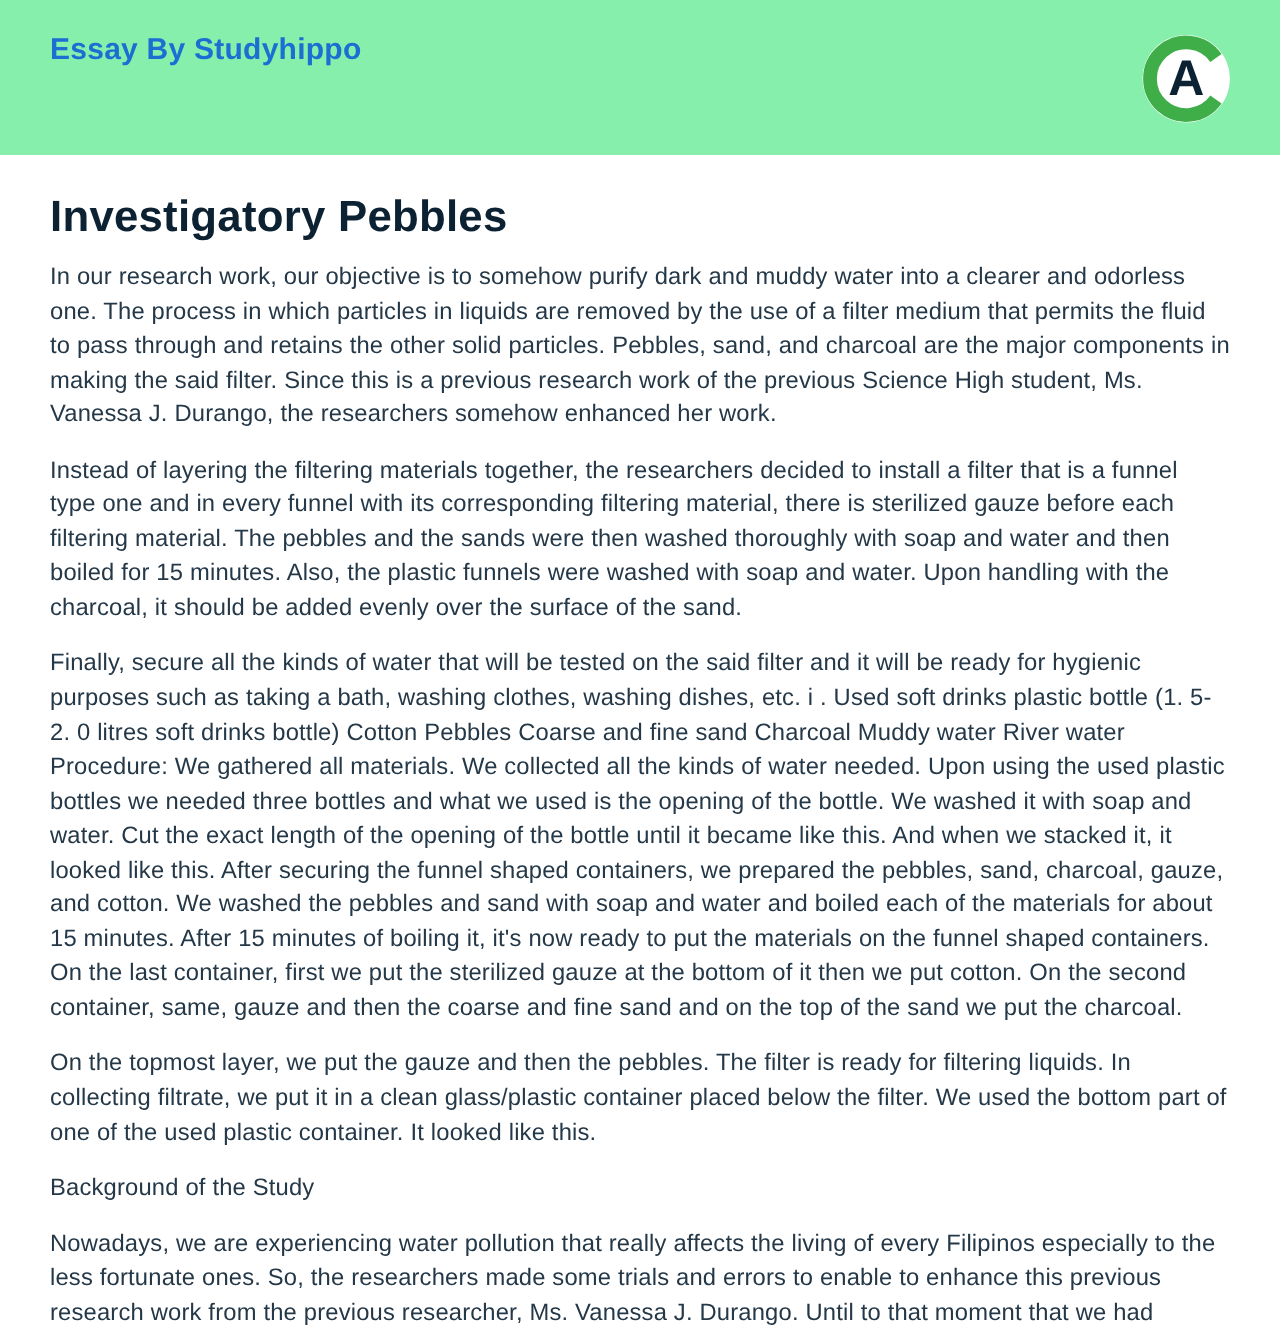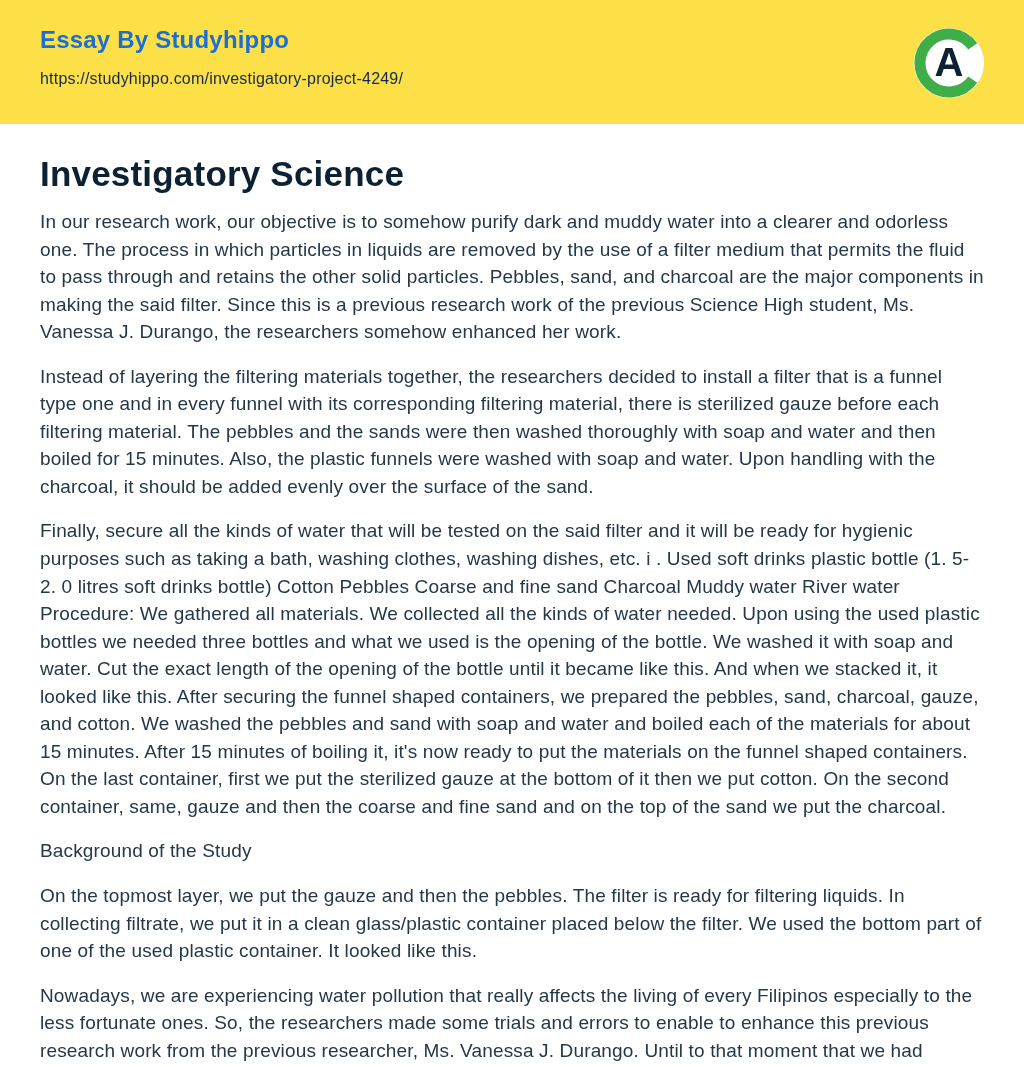--- a/index.html
+++ b/index.html
@@ -6,21 +6,21 @@
   html, body {
     width: 1024px;
     background: #ffffff;
     font-family: "Liberation Sans", sans-serif;
   }
   body {
     min-height: 1067px;
     position: relative;
   }
   .page-header {
-    background: #fde047;
+    background: #86efac;
     width: 100%;
     padding: 26px 26px 24px 40px;
     display: flex;
     justify-content: space-between;
     align-items: flex-start;
   }
   .header-text h2 {
     color: #1b6fd2;
     font-size: 24px;
     font-weight: 700;
@@ -56,33 +56,32 @@
     letter-spacing: 0.15px;
     margin-bottom: 17px;
   }
 </style>
 </head>
 <body>
 
 <header class="page-header">
   <div class="header-text">
     <h2>Essay By Studyhippo</h2>
-    <a href="#">https://studyhippo.com/investigatory-project-4249/</a>
   </div>
   <div class="logo">
     <svg width="74" height="74" viewBox="0 0 74 74">
       <circle cx="37" cy="37" r="35" fill="#ffffff"></circle>
       <path d="M 60.75 20.37 A 29 29 0 1 0 60.75 53.63" fill="none" stroke="#3fae49" stroke-width="11" stroke-linecap="butt"></path>
       <text x="37" y="50" text-anchor="middle" font-family="Liberation Sans, sans-serif" font-size="40" font-weight="800" fill="#0c2233">A</text>
     </svg>
   </div>
 </header>
 
 <main>
-  <h1 class="article-title">Investigatory Science</h1>
+  <h1 class="article-title">Investigatory Pebbles</h1>
   <p class="article-paragraph">In our research work, our objective is to somehow purify dark and muddy water into a clearer and odorless one. The process in which particles in liquids are removed by the use of a filter medium that permits the fluid to pass through and retains the other solid particles. Pebbles, sand, and charcoal are the major components in making the said filter. Since this is a previous research work of the previous Science High student, Ms. Vanessa J. Durango, the researchers somehow enhanced her work.</p>
   <p class="article-paragraph">Instead of layering the filtering materials together, the researchers decided to install a filter that is a funnel type one and in every funnel with its corresponding filtering material, there is sterilized gauze before each filtering material. The pebbles and the sands were then washed thoroughly with soap and water and then boiled for 15 minutes. Also, the plastic funnels were washed with soap and water. Upon handling with the charcoal, it should be added evenly over the surface of the sand.</p>
   <p class="article-paragraph">Finally, secure all the kinds of water that will be tested on the said filter and it will be ready for hygienic purposes such as taking a bath, washing clothes, washing dishes, etc. i . Used soft drinks plastic bottle (1. 5-2. 0 litres soft drinks bottle) Cotton Pebbles Coarse and fine sand Charcoal Muddy water River water Procedure: We gathered all materials. We collected all the kinds of water needed. Upon using the used plastic bottles we needed three bottles and what we used is the opening of the bottle. We washed it with soap and water. Cut the exact length of the opening of the bottle until it became like this.  And when we stacked it, it looked like this. After securing the funnel shaped containers, we prepared the pebbles, sand, charcoal, gauze, and cotton. We washed the pebbles and sand with soap and water and boiled each of the materials for about 15 minutes. After 15 minutes of boiling it, it's now ready to put the materials on the funnel shaped containers. On the last container, first we put the sterilized gauze at the bottom of it then we put cotton. On the second container, same, gauze and then the coarse and fine sand and on the top of the sand we put the charcoal.</p>
+  <p class="article-paragraph">On the topmost layer, we put the gauze and then the pebbles. The filter is ready for filtering liquids. In collecting filtrate, we put it in a clean glass/plastic container placed below the filter. We used the bottom part of one of the used plastic container. It looked like this.</p>
   <p class="article-paragraph">Background of the Study</p>
-  <p class="article-paragraph">On the topmost layer, we put the gauze and then the pebbles. The filter is ready for filtering liquids. In collecting filtrate, we put it in a clean glass/plastic container placed below the filter. We used the bottom part of one of the used plastic container. It looked like this.</p>
   <p class="article-paragraph">Nowadays, we are experiencing water pollution that really affects the living of every Filipinos especially to the less fortunate ones. So, the researchers made some trials and errors to enable to enhance this previous research work from the previous researcher, Ms. Vanessa J. Durango. Until to that moment that we had revised her research work with better and implementable results. It is, of course made out of pebbles, sand, and charcoal.</p>
   <p class="article-paragraph">Science</p>
 </main>
 
 </body></html>

